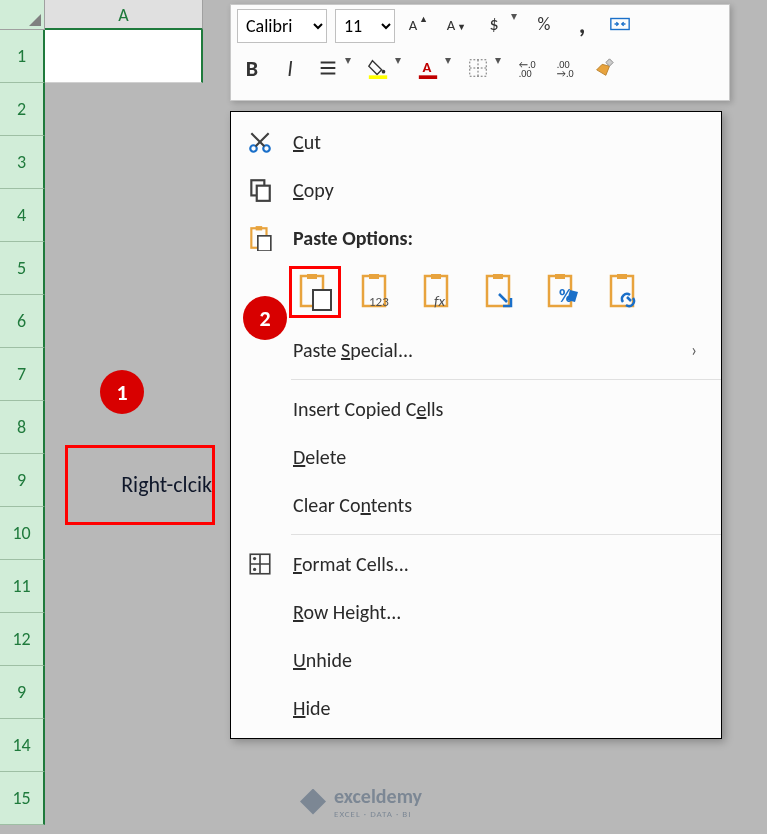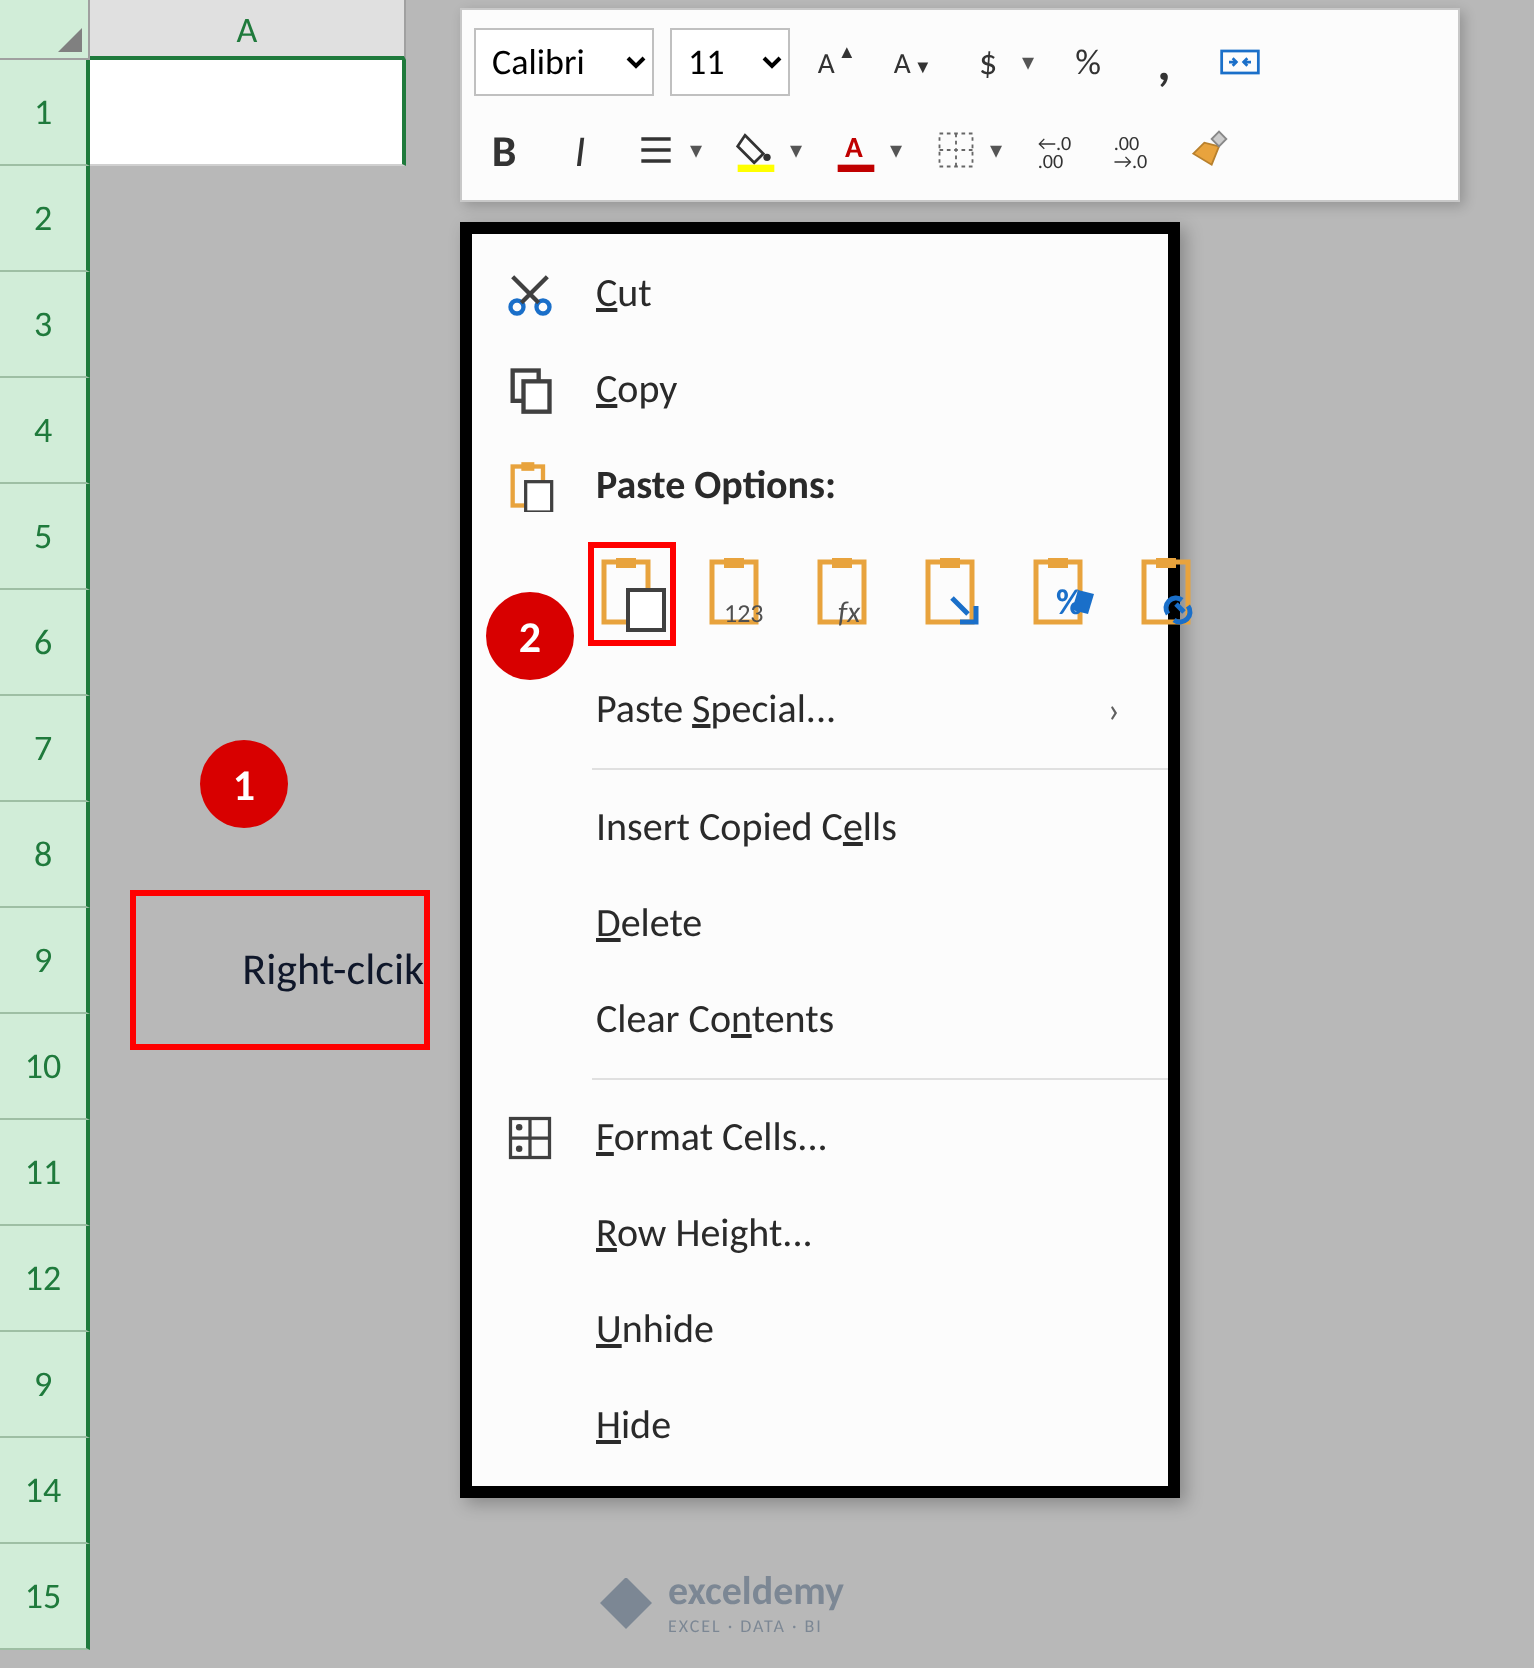--- a/index.html
+++ b/index.html
@@ -9,30 +9,30 @@
   .sheet { position: absolute; top: 0; left: 0; width: 100%; height: 100%; }
   .corner { position: absolute; top: 0; left: 0; width: 45px; height: 30px; background: #d1edd8; border-right: 1px solid #a0a0a0; border-bottom: 1px solid #a0a0a0; }
   .triangle { position: absolute; right: 3px; bottom: 3px; width: 0; height: 0; border-left: 12px solid transparent; border-bottom: 12px solid #808080; }
   .col-header { position: absolute; top: 0; left: 45px; height: 30px; width: 158px; background: #e0e0e0; border-right: 1px solid #a0a0a0; border-bottom: 2px solid #1f7a3c; text-align: center; line-height: 30px; font-size: 18px; color: #1f7a3c; font-weight: 500; }
   .row-headers { position: absolute; top: 30px; left: 0; width: 45px; }
   .row-h { height: 53px; background: #d1edd8; border-right: 2px solid #1f7a3c; border-bottom: 1px solid #9ebfa4; text-align: center; font-size: 18px; color: #1f7a3c; display: flex; align-items: center; justify-content: center; font-weight: 500; }
   .cell-a1 { position: absolute; top: 30px; left: 45px; width: 158px; height: 53px; background: #ffffff; border-right: 2px solid #1f7a3c; border-bottom: 1px solid #d0d0d0; }
 
   
   .mini-toolbar { position: absolute; top: 4px; left: 230px; width: 500px; height: 97px; background: #fcfcfc; border: 1px solid #c8c8c8; box-shadow: 2px 2px 6px rgba(0,0,0,0.2); padding: 4px 6px; }
-  .tb-row { display: flex; align-items: center; height: 44px; gap: 8px; }
+  .tb-row { display: flex; height: 44px; gap: 8px; }
   .font-select, .size-select { border: 1px solid #c0c0c0; font-size: 18px; height: 34px; padding: 0 4px; background: #fff; }
   .font-select { width: 90px; }
   .size-select { width: 60px; }
   .tb-btn { width: 30px; height: 30px; display: flex; align-items: center; justify-content: center; font-size: 18px; color: #333; cursor: default; }
   .tb-btn svg { width: 22px; height: 22px; }
   .dd { width: 10px; font-size: 12px; color: #555; margin-left: -6px; }
 
   
-  .context-menu { position: absolute; top: 111px; left: 230px; width: 360px; background: #fcfcfc; border: 6px solid #000000; box-shadow: 3px 3px 8px rgba(0,0,0,0.25); padding: 6px 0; }
+  .context-menu { position: absolute; top: 111px; left: 230px; width: 492px; background: #fcfcfc; border: 1px solid #000000; box-shadow: 3px 3px 8px rgba(0,0,0,0.25); padding: 6px 0; }
   .menu-item { display: flex; align-items: center; height: 48px; padding: 0 14px; font-size: 20px; color: #2a2a2a; gap: 18px; }
   .menu-item.header { font-weight: 700; }
   .menu-icon { width: 30px; height: 30px; display: flex; align-items: center; justify-content: center; flex-shrink: 0; }
   .menu-icon svg { width: 26px; height: 26px; }
   .menu-spacer { width: 30px; flex-shrink: 0; }
   .menu-label u { text-decoration: underline; }
   .paste-icons { display: flex; gap: 14px; padding: 6px 10px 10px 60px; }
   .paste-icon { width: 48px; height: 48px; display: flex; align-items: center; justify-content: center; position: relative; }
   .paste-icon svg { width: 40px; height: 40px; }
   .paste-icon.highlight { outline: 3px solid #ff0000; outline-offset: -1px; }

